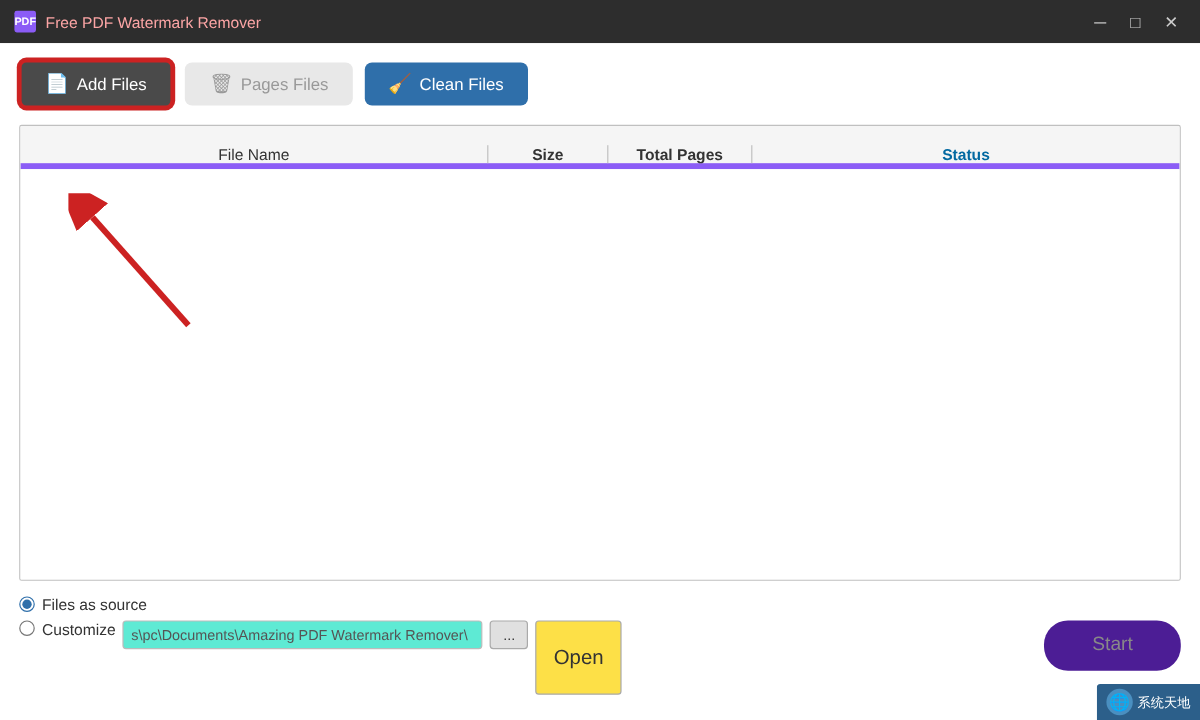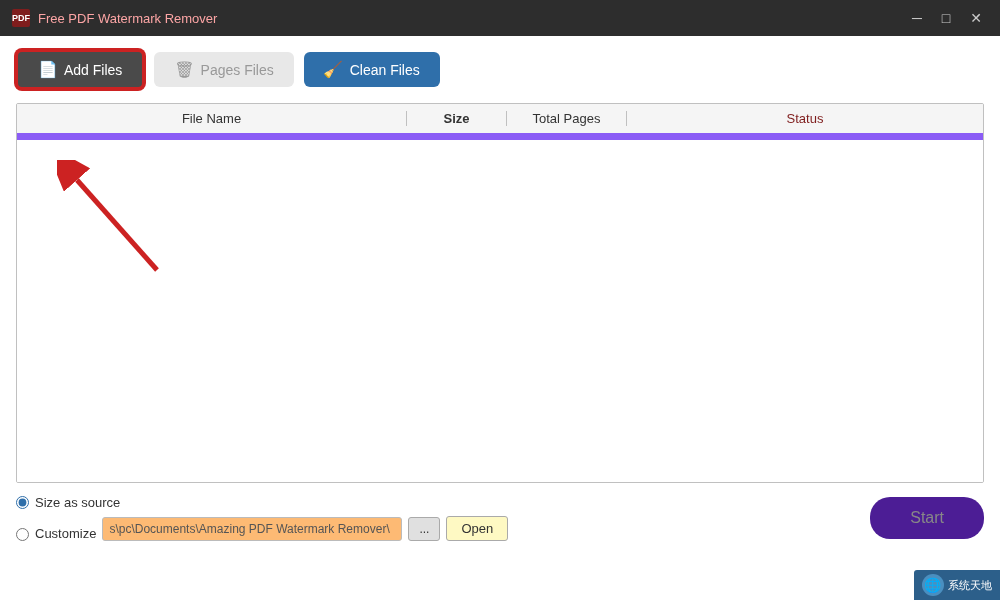--- a/index.html
+++ b/index.html
@@ -24,21 +24,21 @@
       user-select: none;
     }
     .title-bar-left {
       display: flex;
       align-items: center;
       gap: 8px;
     }
     .app-icon {
       width: 18px;
       height: 18px;
-      background: #7f1d1d;
+      background: #8b5cf6;
       border-radius: 2px;
       display: flex;
       align-items: center;
       justify-content: center;
       font-size: 9px;
       color: #fff;
       font-weight: bold;
     }
     .title-bar-title {
       font-size: 13px;
@@ -111,23 +111,23 @@
       border: 1px solid #c0c0c0;
       border-radius: 2px;
       height: 380px;
       overflow: hidden;
       background: #fff;
     }
 
     .table-header {
       display: flex;
       background: #f5f5f5;
-      border-bottom: 7px solid #8b5cf6;
+      border-bottom: 5px solid #8b5cf6;
       height: 36px;
-      align-items: center;
+      align-items: flex-end;
     }
 
     .col-filename {
       flex: 0 0 390px;
       padding: 0 12px;
       font-weight: 500;
       color: #333;
       border-right: 1px solid #c0c0c0;
       text-align: center;
     }
@@ -135,30 +135,30 @@
       flex: 0 0 100px;
       padding: 0 12px;
       font-weight: 700;
       color: #333;
       border-right: 1px solid #c0c0c0;
       text-align: center;
     }
     .col-pages {
       flex: 0 0 120px;
       padding: 0 12px;
-      font-weight: 400;
+      font-weight: 700;
       color: #333;
       border-right: 1px solid #c0c0c0;
       text-align: center;
     }
     .col-status {
       flex: 1;
       padding: 0 12px;
-      font-weight: 400;
-      color: #7f1d1d;
+      font-weight: 700;
+      color: #0369a1;
       text-align: center;
     }
 
     .table-body {
       height: 344px;
       position: relative;
       background: #fff;
     }
 
     
@@ -195,51 +195,51 @@
       color: #333;
     }
 
     .radio-row input[type="radio"] {
       cursor: pointer;
       accent-color: #2f6faa;
     }
 
     .path-row {
       display: flex;
-      align-items: flex-end;
+      align-items: flex-start;
       gap: 6px;
     }
 
     .path-input {
       width: 300px;
       border: 1px solid #bbb;
       border-radius: 3px;
       padding: 4px 6px;
       font-size: 12px;
       color: #555;
-      background: #fdba74;
+      background: #5eead4;
     }
 
     .btn-browse {
       background: #e0e0e0;
       border: 1px solid #aaa;
       border-radius: 3px;
       padding: 4px 10px;
       cursor: pointer;
       font-size: 12px;
       color: #333;
     }
 
     .btn-open {
-      background: #fef9c3;
+      background: #fde047;
       border: 1px solid #aaa;
       border-radius: 3px;
-      padding: 4px 14px;
-      cursor: pointer;
-      font-size: 13px;
+      padding: 20px 14px;
+      cursor: pointer;
+      font-size: 17px;
       color: #333;
     }
 
     .btn-start {
       background: #4c1d95;
       border: none;
       border-radius: 20px;
       padding: 12px 40px;
       font-size: 16px;
       color: #888;
@@ -327,21 +327,21 @@
           <line x1="100" y1="110" x2="20" y2="20" stroke="#cc2222" stroke-width="5" marker-end="url(#arrowhead)"></line>
         </svg>
       </div>
     </div>
   </div>
 
   <div class="bottom-bar">
     <div class="output-options">
       <div class="radio-row">
         <input type="radio" name="output" checked="" style="">
-        <label>Size as source</label>
+        <label>Files as source</label>
       </div>
       <div class="radio-row path-row">
         <input type="radio" name="output" style="">
         <label>Customize</label>
         <input class="path-input" type="text" value="s\pc\Documents\Amazing PDF Watermark Remover\" style="">
         <button class="btn-browse">...</button>
         <button class="btn-open">Open</button>
       </div>
     </div>
     <button class="btn-start">Start</button>

